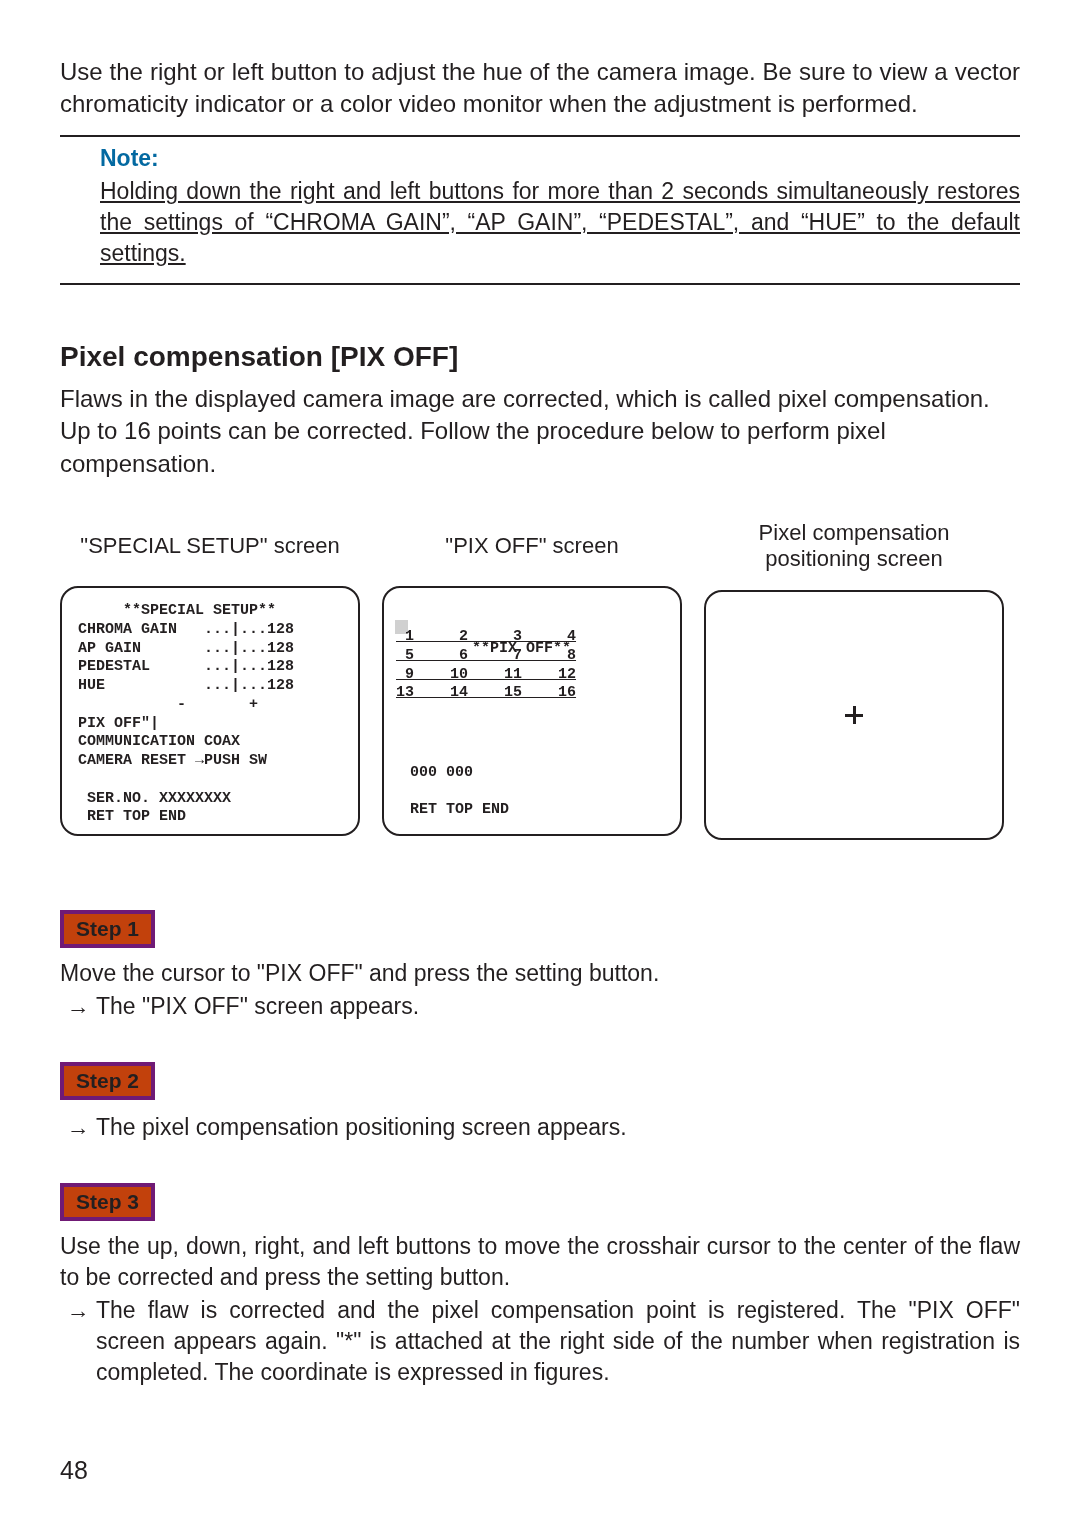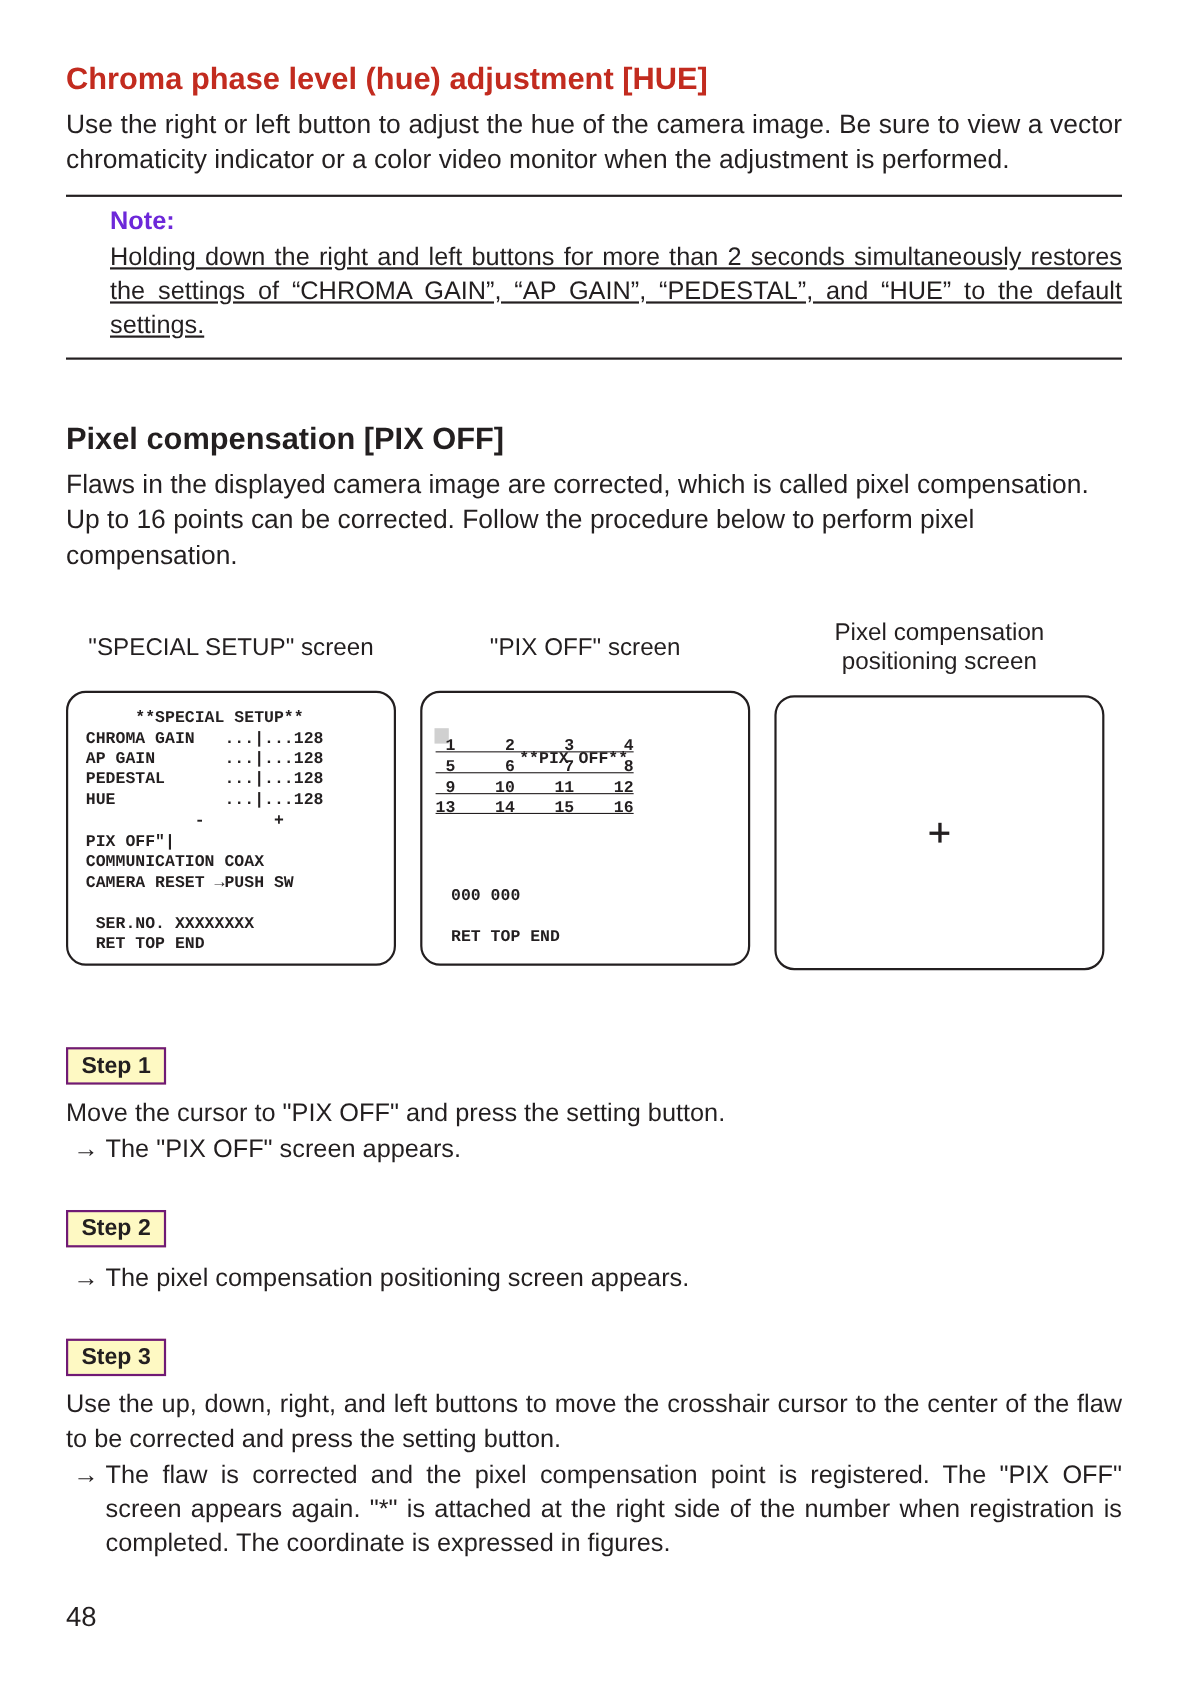--- a/index.html
+++ b/index.html
@@ -9,58 +9,57 @@
     position:relative;
     box-sizing:border-box;
     padding:56px 60px 0 60px;
     font-family:Arial,Helvetica,sans-serif;
     color:#231f20;
   }
   .h1{color:#c22b1f;font-weight:bold;font-size:28px;margin:0 0 10px 0;}
   .body-just{font-size:24px;line-height:1.35;text-align:justify;margin:0 0 14px 0;}
   .rule{border-top:2px solid #231f20;margin:14px 0 8px 0;}
   .note-block{padding:0 0 0 40px;}
-  .note-label{color:#6d28d9;font-weight:bold;font-size:23px;margin:0 0 4px 0;}
+  .note-label{color:#0369a1;font-weight:bold;font-size:23px;margin:0 0 4px 0;}
   .note-text{font-size:23px;line-height:1.35;text-align:justify;margin:0;text-decoration:underline;}
   .h2{font-weight:bold;font-size:28px;margin:56px 0 10px 0;}
 
   .screens-row{display:flex;gap:22px;margin-top:36px;}
   .col{width:300px;}
   .cap{font-size:22px;text-align:center;margin-bottom:10px;height:60px;display:flex;align-items:center;justify-content:center;}
   .osd{
     width:300px;height:250px;border:2px solid #231f20;border-radius:18px;
     box-sizing:border-box;padding:14px 16px 10px 16px;
     font-family:"Courier New",monospace;font-size:15px;font-weight:bold;
     line-height:1.25;white-space:pre;position:relative;
   }
   .cross{position:absolute;left:50%;top:50%;width:18px;height:18px;transform:translate(-50%,-50%);}
   .cross:before,.cross:after{content:"";position:absolute;background:#231f20;}
   .cross:before{left:8px;top:0;width:3px;height:18px;}
   .cross:after{top:8px;left:0;height:3px;width:18px;}
   .pix-sel{position:absolute;background:#d0d0d0;width:13px;height:14px;left:11px;top:32px;}
   .pix-grid{position:absolute;left:12px;top:40px;text-decoration:underline;}
 
   .step-label{
-    display:inline-block;border:2px solid #701a75;background:#fef9c3;
+    display:inline-block;border:4px solid #701a75;background:#c2410c;
     font-weight:bold;font-size:21px;padding:3px 12px 3px 12px;margin:0 0 10px 0;
   }
   .step-sec{margin-top:70px;}
   .step-body{font-size:23px;line-height:1.35;margin:0 0 0 0;}
   .arrow-line{font-size:23px;line-height:1.35;margin:2px 0 0 0;display:flex;}
   .arrow{width:36px;flex:0 0 36px;text-align:center;}
   .arrow-text{flex:1;text-align:justify;}
   .just{text-align:justify;}
   .page-num{position:absolute;left:60px;bottom:48px;font-size:25px;}
 </style>
 </head>
 <body>
 
 <div class="page">
 
-  <div class="h1">Chroma phase level (hue) adjustment [HUE]</div>
   <p class="body-just">Use the right or left button to adjust the hue of the camera image. Be sure to view a vector chromaticity indicator or a color video monitor when the adjustment is performed.</p>
 
   <div class="rule"></div>
   <div class="note-block">
     <div class="note-label">Note:</div>
     <p class="note-text">Holding down the right and left buttons for more than 2 seconds simultaneously restores the settings of “CHROMA GAIN”, “AP GAIN”, “PEDESTAL”, and “HUE” to the default settings.</p>
   </div>
   <div class="rule"></div>
 
   <div class="h2">Pixel compensation [PIX OFF]</div>

